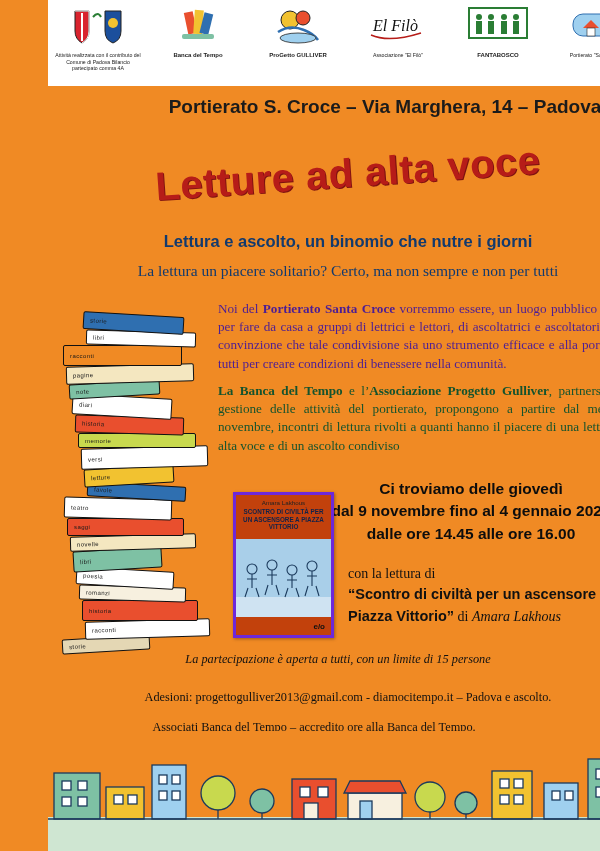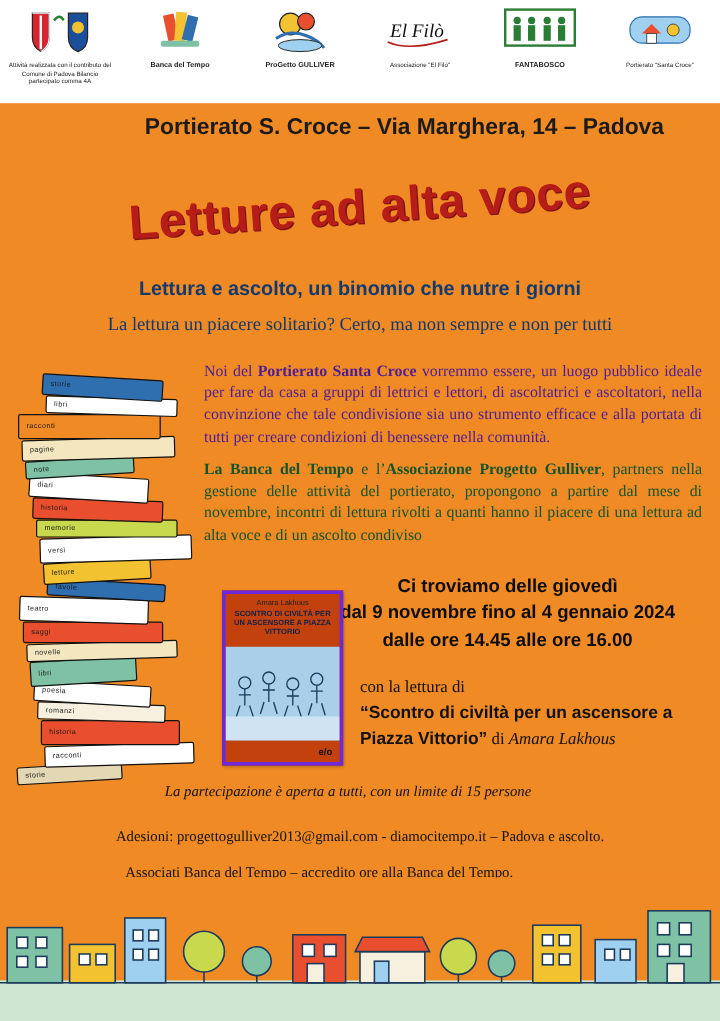--- a/index.html
+++ b/index.html
@@ -2,21 +2,21 @@
 <html><head>
 <meta charset="utf-8">
 <style>
   html,body{margin:0;padding:0;}
   body{
     width:600px;height:851px;overflow:hidden;
     background:#f08a24;
     font-family:"Liberation Serif", serif;
     position:relative;
   }
-  .poster{position:absolute;inset:0;}
+  .poster{position:absolute;inset:0;margin-left:48px;}
 
   
   .logos{
     position:absolute;top:0;left:0;width:600px;height:86px;
     background:#ffffff;
     display:flex;align-items:flex-start;justify-content:space-around;
     padding-top:4px;box-sizing:border-box;
   }
   .logo{width:86px;text-align:center;font-size:5.2px;line-height:1.25;color:#222;}
   .logo .art{height:46px;display:flex;align-items:center;justify-content:center;}

